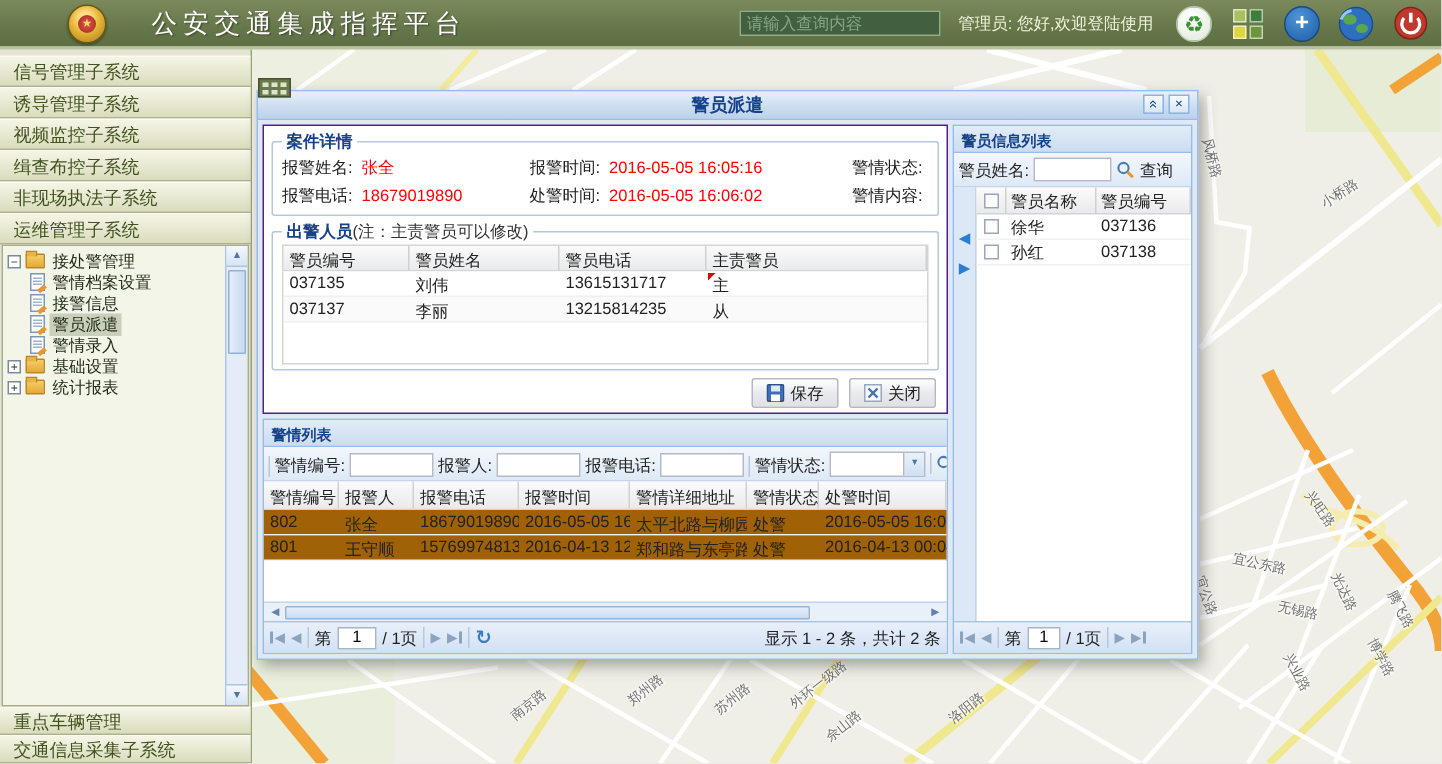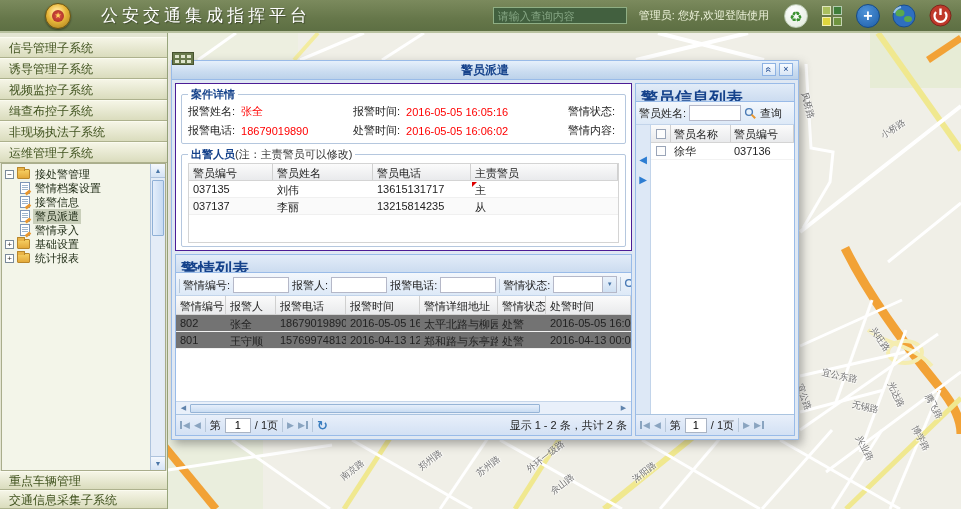--- a/index.html
+++ b/index.html
@@ -92,34 +92,34 @@
   .dp-row.alt{background:#fafafa}
   .dp-row .dc{padding:2px 4px;overflow:hidden;white-space:nowrap;position:relative}
   .dc.c0{width:84px}.dc.c1{width:100px}.dc.c2{width:98px}.dc.c3{flex:1}
   .dc.dirty::before{content:"";position:absolute;left:1px;top:1px;border-style:solid;border-width:5px 5px 0 0;border-color:#d00 transparent transparent transparent}
   .btn-row{display:flex;justify-content:flex-end;gap:7px;margin-top:5px;padding-right:2px}
   .btn{height:20px;border:1px solid #b3b8c4;border-radius:2px;background:linear-gradient(#ffffff,#e8eaed 50%,#dfe1e5);
     display:flex;align-items:center;gap:4px;padding:0 9px;cursor:pointer;font-size:11px;color:#222}
 
   .alert-panel{flex:1;display:flex;flex-direction:column;background:#fff;border:1px solid #99bbe8;min-height:0}
   .panel-hd{flex:0 0 18px;background:linear-gradient(#e2ecf8,#ccdcf0);border-bottom:1px solid #99bbe8;
-    color:#15428b;font-weight:bold;font-size:17px;padding:3px 5px 0;white-space:nowrap;overflow:hidden}
+    color:#15428b;font-weight:bold;font-size:10px;padding:3px 5px 0;white-space:nowrap;overflow:hidden}
   .toolbar{flex:0 0 23px;display:flex;align-items:center;gap:3px;padding:0 3px;overflow:hidden;
     background:linear-gradient(#f3f7fc,#dde9f7);border-bottom:1px solid #c2d4ea;white-space:nowrap}
   .tb-sep{width:1px;height:14px;background:#b8c8da;flex:0 0 1px}
   .tb-label{color:#222}
   .tb-input{width:56px;height:16px;border:1px solid #b5b8c8;font-size:11px;padding:0 2px;outline:none}
   .tb-select{position:relative;width:64px;height:17px;border:1px solid #b5b8c8;background:#fff;flex:0 0 64px;cursor:pointer}
   .trigger{position:absolute;right:0;top:0;width:14px;height:100%;background:linear-gradient(#eaf2fb,#cfe0f3);
     border-left:1px solid #b5b8c8;color:#4a76a8;font-size:6px;text-align:center;line-height:15px}
   .search-btn{display:flex;align-items:center;gap:3px;cursor:pointer;color:#222}
 
   .ag-hd{display:flex;height:19px;background:linear-gradient(#fbfbfb,#e9eaec);border-bottom:1px solid #d4d4d4}
   .ag-hd .ac{border-right:1px solid #d0d0d0;padding:3px 4px;overflow:hidden;white-space:nowrap}
-  .ag-row{display:flex;height:17px;border-bottom:1px solid #f2f2f2;background:#737373;cursor:default}
+  .ag-row{display:flex;height:17px;border-bottom:1px solid #f2f2f2;background:#a16207;cursor:default}
   .ag-row .ac{padding:2px 4px;overflow:hidden;white-space:nowrap}
   .ac.k0{width:50px}.ac.k1{width:50px}.ac.k2{width:70px}.ac.k3{width:74px}.ac.k4{width:78px}.ac.k5{width:48px}.ac.k6{flex:1}
   .ag-filler{flex:1;background:#fff}
   .hscroll{flex:0 0 13px;background:#e9f0fa;border-top:1px solid #c6d6ea;display:flex;align-items:center;padding:0 1px}
   .hs-btn{width:13px;color:#5f83ac;font-size:7px;text-align:center;cursor:pointer}
   .hs-thumb{width:350px;height:9px;background:linear-gradient(#e6effb,#c9dcf2);border:1px solid #96b4d6;border-radius:1px;cursor:pointer}
   .hs-track{flex:1}
   .pagebar{flex:0 0 21px;background:linear-gradient(#e8effa,#d3e1f4);border-top:1px solid #aac4e0;
     display:flex;align-items:center;padding:0 4px;gap:4px;color:#222;white-space:nowrap;overflow:hidden}
   .pg-btn{color:#8aa4c0;font-size:9px;cursor:pointer;line-height:1}
@@ -376,20 +376,38 @@
                 <span class="dc c3 dirty">主</span>
               </div>
               <div class="dp-row alt">
                 <span class="dc c0">037137</span>
                 <span class="dc c1">李丽</span>
                 <span class="dc c2">13215814235</span>
                 <span class="dc c3">从</span>
               </div>
             </div>
         </fieldset>
+        <div class="btn-row">
+          <div class="btn">
+            <svg width="12" height="12" viewBox="0 0 12 12">
+              <rect x="0.5" y="0.5" width="11" height="11" rx="1" fill="#3f6fb5" stroke="#2c528c"></rect>
+              <rect x="3" y="1" width="6" height="4" fill="#dce8f8"></rect>
+              <rect x="3" y="7" width="6" height="4.5" fill="#ffffff"></rect>
+            </svg>
+            <span>保存</span>
+          </div>
+          <div class="btn">
+            <svg width="12" height="12" viewBox="0 0 12 12">
+              <rect x="0.5" y="0.5" width="11" height="11" fill="#f4f7fb" stroke="#9aa8ba"></rect>
+              <line x1="3" y1="3" x2="9" y2="9" stroke="#4a71a8" stroke-width="1.6"></line>
+              <line x1="9" y1="3" x2="3" y2="9" stroke="#4a71a8" stroke-width="1.6"></line>
+            </svg>
+            <span>关闭</span>
+          </div>
+        </div>
       </div>
 
       <div class="alert-panel">
         <div class="panel-hd">警情列表</div>
         <div class="toolbar">
           <span id="alert-filters" style="display:flex;align-items:flex-end;gap:3px">
               <span class="tb-sep"></span>
               <span class="tb-label">警情编号:</span>
               <input class="tb-input" style="">
               <span class="tb-label">报警人:</span>
@@ -491,20 +509,27 @@
               <span class="oc o2">警员编号</span>
             </div>
           <div id="og-rows">
               <div class="og-row">
                 <span class="oc o0">
                   <span class="cb"></span>
                 </span>
                 <span class="oc o1">徐华</span>
                 <span class="oc o2">037136</span>
               </div>
+              <div class="og-row">
+                <span class="oc o0">
+                  <span class="cb"></span>
+                </span>
+                <span class="oc o1">孙红</span>
+                <span class="oc o2">037138</span>
+              </div>
             </div>
           <div class="og-filler"></div>
         </div>
       </div>
       <div class="pagebar">
         <span class="pg-btn pg-first">◀</span>
         <span class="pg-btn">◀</span>
         <span class="pg-sep"></span>
         <span>第</span>
         <input class="pg-input" style="width: 22px;" value="1">

